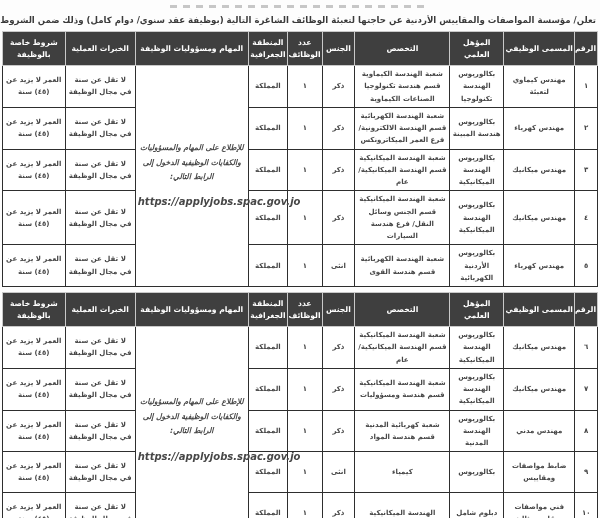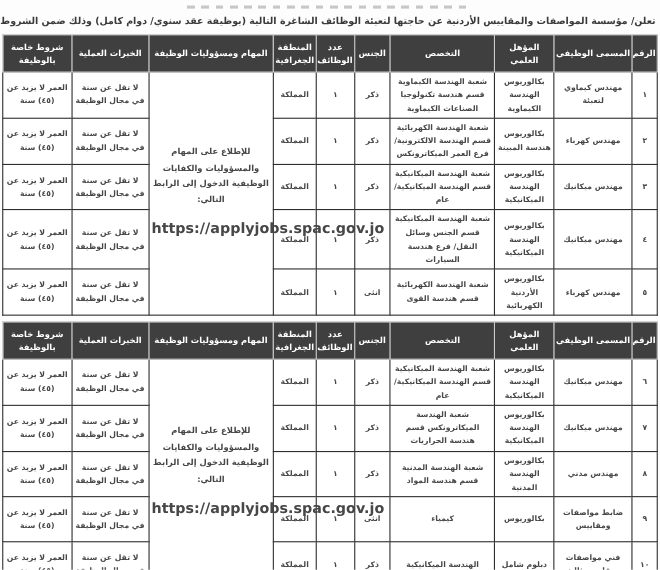--- a/index.html
+++ b/index.html
@@ -53,24 +53,24 @@
     font-weight:bold;
     color:#474747;
     text-align:center;
     vertical-align:middle;
     padding:2px 2px;
     line-height:1.75;
     height:38px;
     background:#fff;
   }
   #table-2 td { height:41px; }
-  td.tasks { vertical-align:middle; }
+  td.tasks { vertical-align:middle;font-style:italic; }
   .tasks div { font-size:7.6px; line-height:1.9; margin-bottom:9px; }
   .apply-link {
-    font-size:13px; color:#474747; text-decoration:none; display:block;
+    font-size:10px; color:#474747; text-decoration:none; display:block;
     font-family:"DejaVu Sans", sans-serif;
   }
   col.c-no{width:3.8%;} col.c-title{width:12%;} col.c-qual{width:9%;}
   col.c-spec{width:16%;} col.c-gender{width:5.5%;} col.c-count{width:5.8%;}
   col.c-region{width:6.6%;} col.c-tasks{width:19%;} col.c-exp{width:11.8%;}
   col.c-cond{width:10.5%;}
 </style>
 </head>
 <body>
 
@@ -104,21 +104,21 @@
       <th>المنطقة الجغرافية</th>
       <th>المهام ومسؤوليات الوظيفة</th>
       <th>الخبرات العملية</th>
       <th>شروط خاصة بالوظيفة</th>
     </tr>
   </thead>
   <tbody>
       <tr>
         <td>١</td>
         <td>مهندس كيماوي لتعبئة</td>
-        <td>بكالوريوس الهندسة الكيماوية</td>
+        <td>بكالوريوس الهندسة تكنولوجيا</td>
         <td>شعبة الهندسة الكيماوية قسم هندسة تكنولوجيا الصناعات الكيماوية</td>
         <td>ذكر</td>
         <td>١</td>
         <td>المملكة</td>
         <td rowspan="5" class="tasks">
           <div>للإطلاع على المهام والمسؤوليات والكفايات الوظيفية الدخول إلى الرابط التالي:</div>
           <a href="#" class="apply-link" dir="ltr">https://applyjobs.spac.gov.jo</a>
         </td>
         <td>لا تقل عن سنة في مجال الوظيفة</td>
         <td>العمر لا يزيد عن (٤٥) سنة</td>
@@ -210,32 +210,32 @@
           <div>للإطلاع على المهام والمسؤوليات والكفايات الوظيفية الدخول إلى الرابط التالي:</div>
           <a href="#" class="apply-link" dir="ltr">https://applyjobs.spac.gov.jo</a>
         </td>
         <td>لا تقل عن سنة في مجال الوظيفة</td>
         <td>العمر لا يزيد عن (٤٥) سنة</td>
       </tr>
       <tr>
         <td>٧</td>
         <td>مهندس ميكانيك</td>
         <td>بكالوريوس الهندسة الميكانيكية</td>
-        <td>شعبة الهندسة الميكاترونكس قسم هندسة الحراريات</td>
+        <td>شعبة الهندسة الميكانيكية قسم هندسة ومسؤوليات</td>
         <td>ذكر</td>
         <td>١</td>
         <td>المملكة</td>
         <td>لا تقل عن سنة في مجال الوظيفة</td>
         <td>العمر لا يزيد عن (٤٥) سنة</td>
       </tr>
       <tr>
         <td>٨</td>
         <td>مهندس مدني</td>
         <td>بكالوريوس الهندسة المدنية</td>
-        <td>شعبة الهندسة المدنية قسم هندسة المواد</td>
+        <td>شعبة كهربائية المدنية قسم هندسة المواد</td>
         <td>ذكر</td>
         <td>١</td>
         <td>المملكة</td>
         <td>لا تقل عن سنة في مجال الوظيفة</td>
         <td>العمر لا يزيد عن (٤٥) سنة</td>
       </tr>
       <tr>
         <td>٩</td>
         <td>ضابط مواصفات ومقاييس</td>
         <td>بكالوريوس</td>

